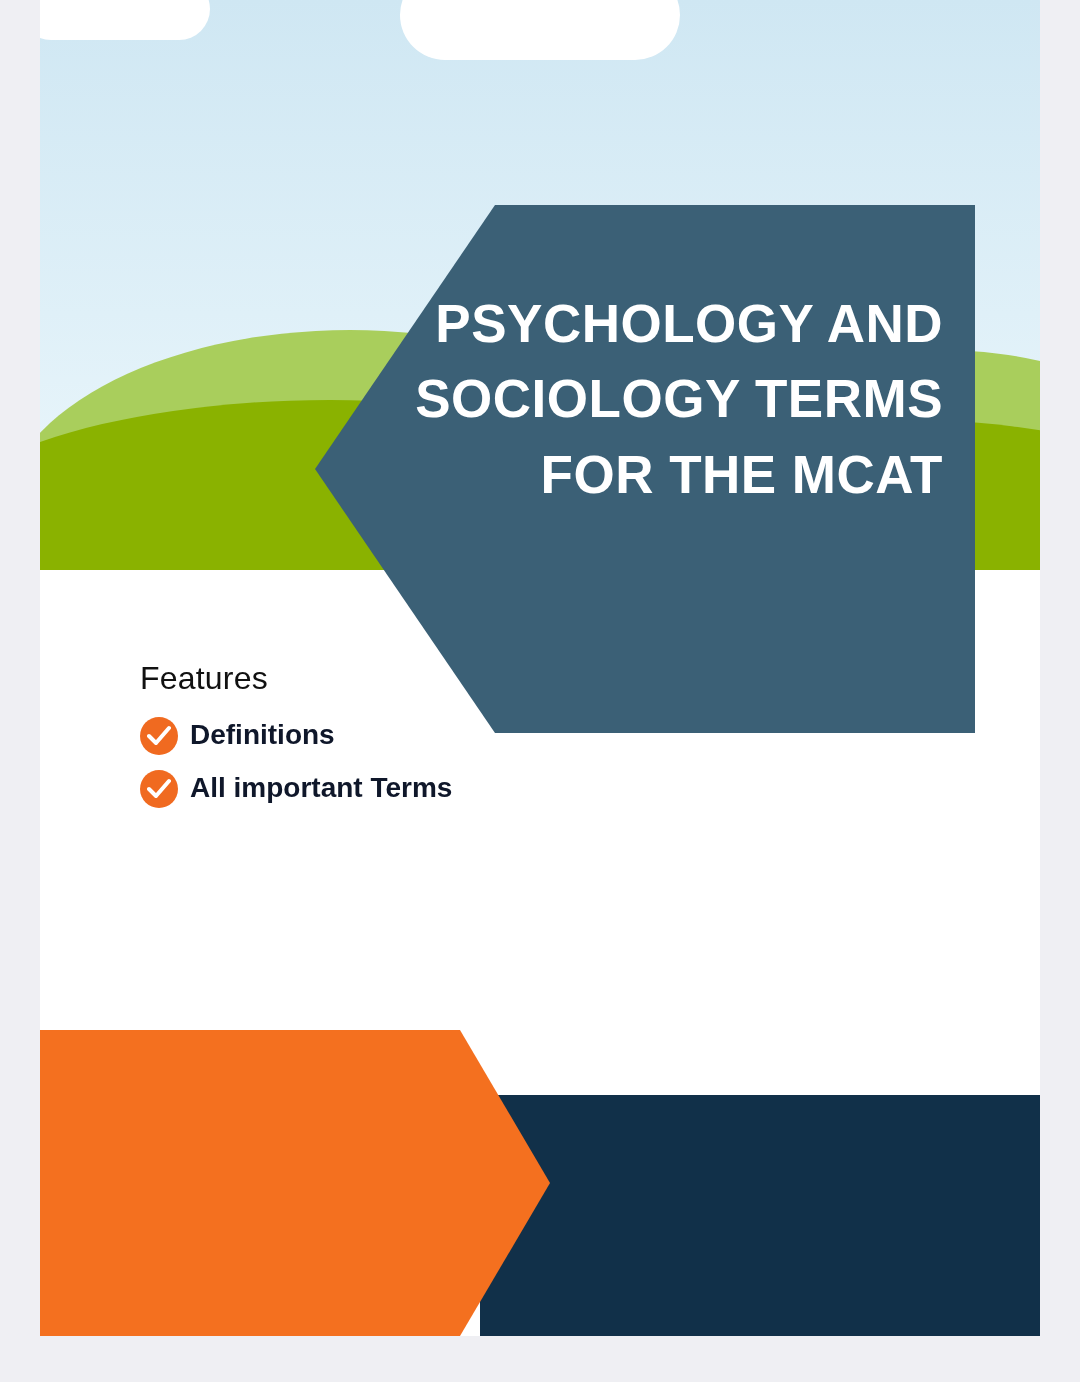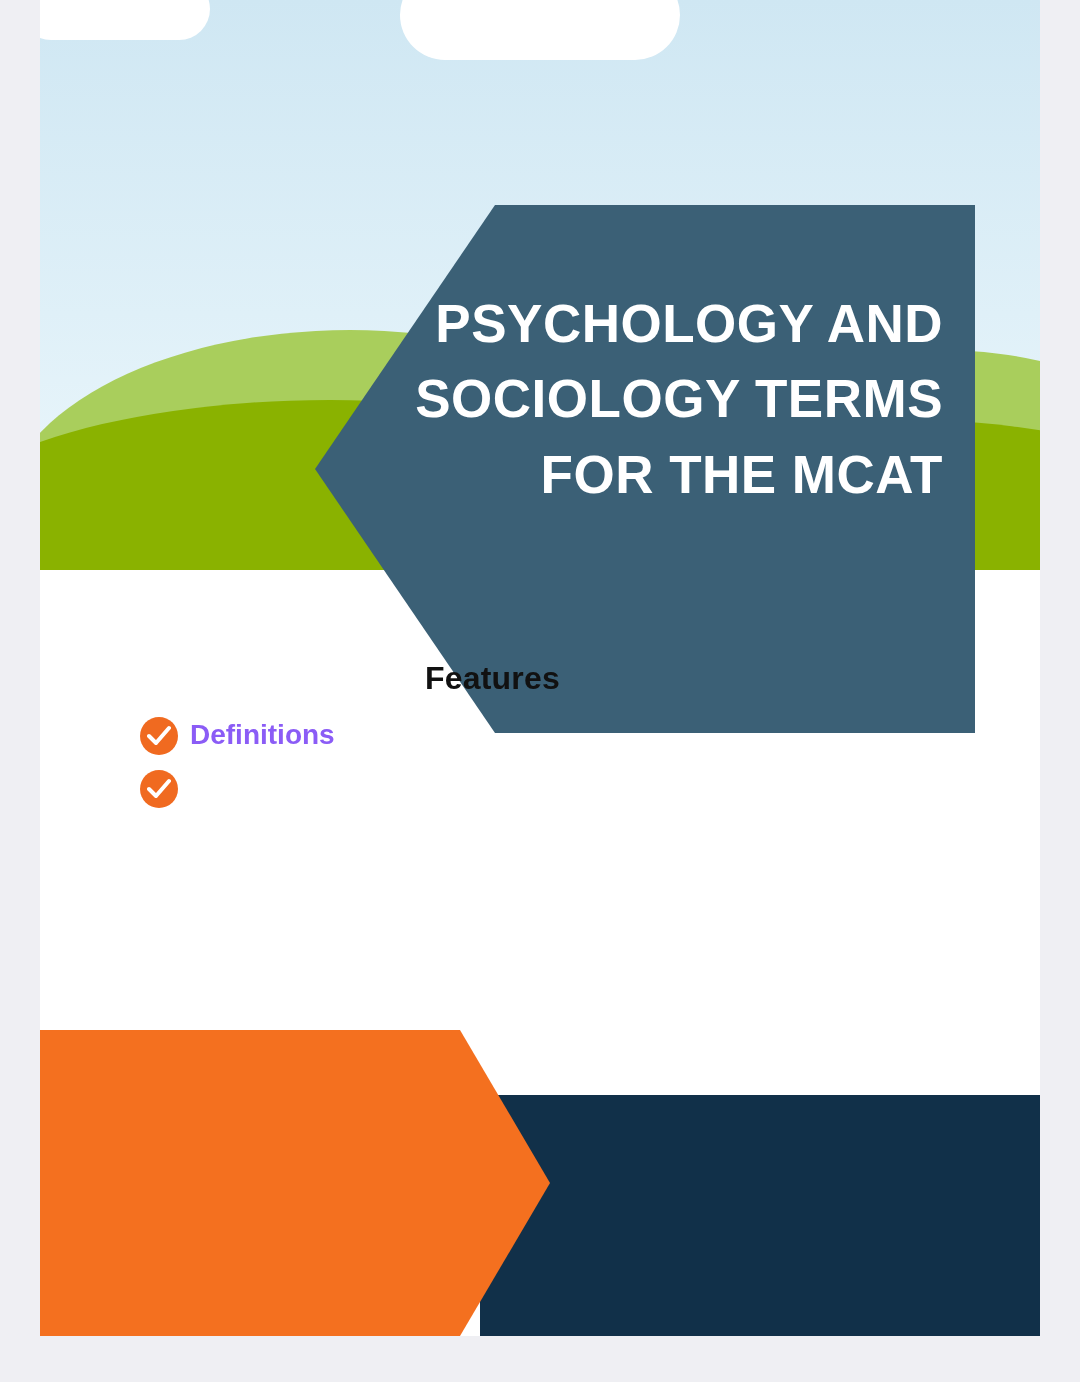--- a/index.html
+++ b/index.html
@@ -137,25 +137,24 @@
 
   
   .features {
     position: absolute;
     left: 100px;
     top: 660px;
     width: 420px;
   }
   .features-heading {
     font-size: 32px;
-    font-weight: 700;
+    font-weight: 400;
     color: #111111;
     margin: 0 0 18px 0;
     letter-spacing: 0.2px;
-    text-align: right;
   }
   .feature-row {
     display: flex;
     align-items: flex-start;
     margin-bottom: 12px;
   }
   .check-icon {
     flex: 0 0 auto;
     width: 38px;
     height: 38px;
@@ -166,21 +165,21 @@
     margin-top: 2px;
   }
   .check-icon svg {
     position: absolute;
     left: 7px;
     top: 8px;
   }
   .feature-label {
     font-size: 28px;
     font-weight: 700;
-    color: #8b5cf6;
+    color: #0f172a;
     line-height: 1.45;
     max-width: 300px;
   }
 
   
   .bottom-navy {
     position: absolute;
     left: 440px;
     top: 1095px;
     width: 560px;
@@ -250,20 +249,21 @@
     </div>
 
 
 
     <div class="feature-row">
       <span class="check-icon">
         <svg width="24" height="22" viewBox="0 0 24 22" aria-hidden="true">
           <path d="M2 11 L9 18 L22 3" fill="none" stroke="#ffffff" stroke-width="4" stroke-linecap="round" stroke-linejoin="round"></path>
         </svg>
       </span>
+      <span class="feature-label">All important Terms</span>
     </div>
   </div>
 
   <div class="bottom-navy"></div>
   <div class="bottom-orange"></div>
 
 </div>
 
 <div class="edge-right"></div>
 <div class="edge-bottom"></div>

